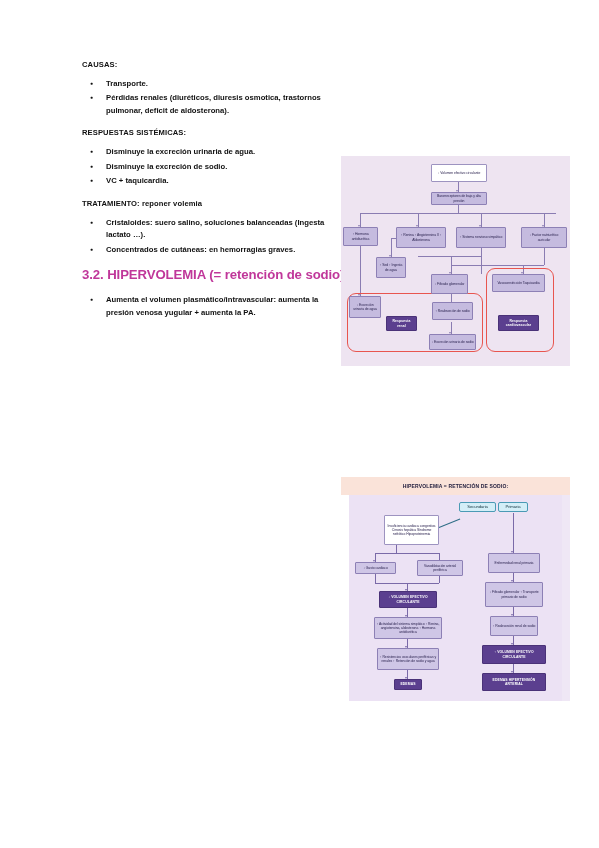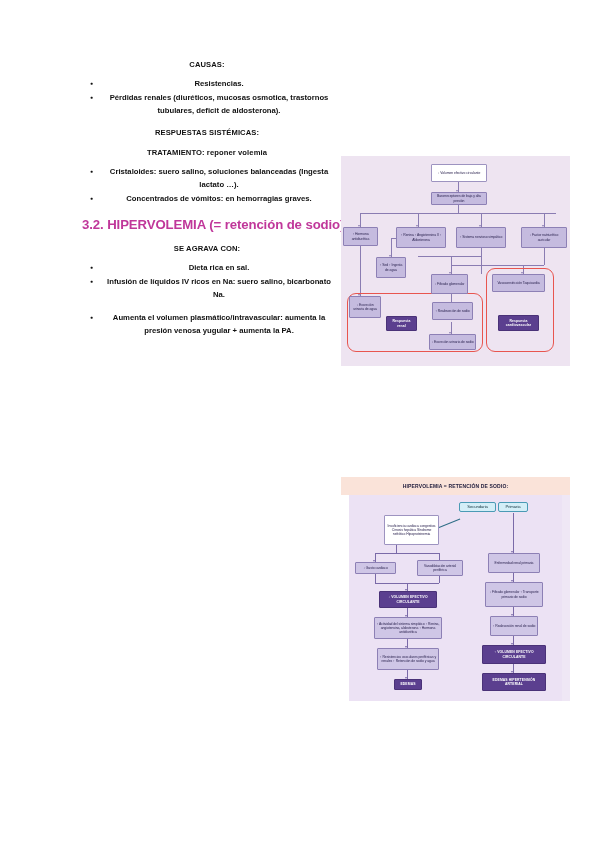--- a/index.html
+++ b/index.html
@@ -22,21 +22,21 @@
     font-size:7.6px;font-weight:bold;color:#111;margin:0 0 9px 0;letter-spacing:.1px;
   }
   ul.bullets{margin:0 0 11px 0;padding:0;list-style:none;}
   ul.bullets li{
     position:relative;font-size:7.7px;line-height:1.62;
     font-weight:bold;color:#111;padding-left:24px;margin-bottom:2px;
   }
   ul.bullets li::before{
     content:"\25CF";position:absolute;left:8px;top:0px;font-size:5.2px;line-height:1.95;color:#111;
   }
-  .blk{margin-bottom:11px;text-align:center;}
+  .blk{margin-bottom:11px;}
 
   
   .fig{position:absolute;}
   .node{
     position:absolute;box-sizing:border-box;
     display:flex;align-items:center;justify-content:center;text-align:center;
     font-size:3.4px;line-height:1.25;color:#2c2450;
     background:#c5bbdf;border:0.5px solid #8d80b5;border-radius:1px;
     padding:1px;letter-spacing:-0.05px;
   }
@@ -79,46 +79,44 @@
 <body>
 
 <div class="page">
 
   <div class="textcol">
 
 
     <div class="blk">
       <p class="label">CAUSAS:</p>
       <ul class="bullets">
-        <li>Resistencias.</li>
-        <li>Pérdidas renales (diuréticos, mucosas osmotica, trastornos tubulares, deficit de aldosterona).</li>
+        <li>Transporte.</li>
+        <li>Pérdidas renales (diuréticos, diuresis osmotica, trastornos pulmonar, deficit de aldosterona).</li>
       </ul>
     </div>
 
     <div class="blk">
       <p class="label">RESPUESTAS SISTÉMICAS:</p>
+      <ul class="bullets">
+        <li>Disminuye la excreción urinaria de agua.</li>
+        <li>Disminuye la excreción de sodio.</li>
+        <li>VC + taquicardia.</li>
+      </ul>
     </div>
 
     <div class="blk">
       <p class="label">TRATAMIENTO: reponer volemia</p>
       <ul class="bullets">
         <li>Cristaloides: suero salino, soluciones balanceadas (Ingesta lactato …).</li>
-        <li>Concentrados de vómitos: en hemorragias graves.</li>
+        <li>Concentrados de cutáneas: en hemorragias graves.</li>
       </ul>
     </div>
 
     <h2 class="heading second">3.2. HIPERVOLEMIA (= retención de sodio)</h2>
 
-    <div class="blk">
-      <p class="label">SE AGRAVA CON:</p>
-      <ul class="bullets">
-        <li>Dieta rica en sal.</li>
-        <li>Infusión de líquidos IV ricos en Na: suero salino, bicarbonato Na.</li>
-      </ul>
-    </div>
 
     <div class="blk">
       <ul class="bullets">
         <li>Aumenta el volumen plasmático/intravascular: aumenta la presión venosa yugular + aumenta la PA.</li>
       </ul>
     </div>
 
   </div>
 
   <div class="fig" id="fig1">

